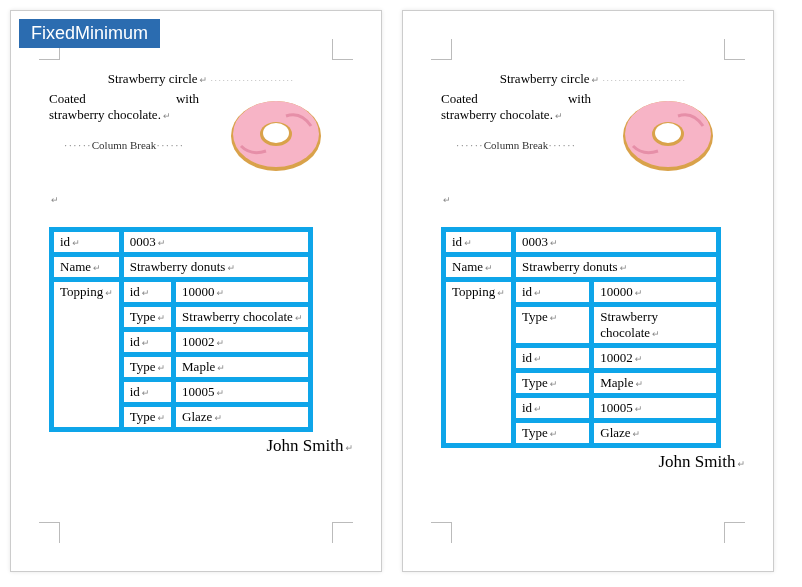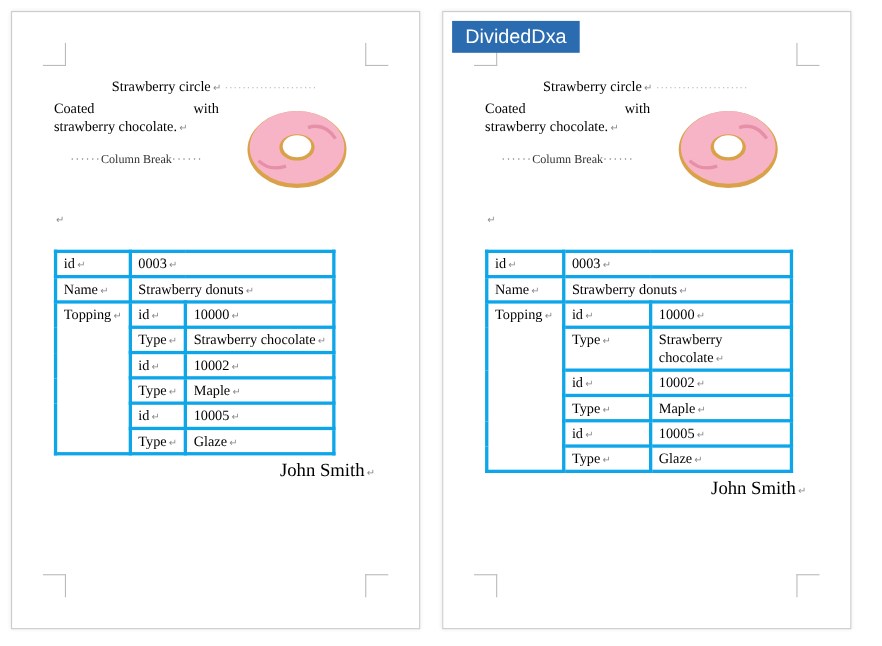--- a/index.html
+++ b/index.html
@@ -40,21 +40,21 @@
     border-color: #bbb;
   }
   .crop.tl { top: 28px; left: 28px; border-bottom:1px solid #bbb; border-right:1px solid #bbb;}
   .crop.tr { top: 28px; right: 28px; border-bottom:1px solid #bbb; border-left:1px solid #bbb;}
   .crop.bl { bottom: 28px; left: 28px; border-top:1px solid #bbb; border-right:1px solid #bbb;}
   .crop.br { bottom: 28px; right: 28px; border-top:1px solid #bbb; border-left:1px solid #bbb;}
   .content {
     position: absolute;
     top: 60px;
     left: 38px;
-    right: 40px;
+    right: 28px;
   }
   .title {
     text-align: center;
     margin-bottom: 4px;
   }
   .toprow {
     display: flex;
     align-items: flex-start;
     margin-bottom: 10px;
     justify-content: flex-end;
@@ -82,21 +82,21 @@
     flex: 1;
     display:flex;
     align-items:center;
     justify-content:center;
   }
   table.data {
     border-collapse: collapse;
     margin-top: 20px;
   }
   table.data td {
-    border: 3px solid #0ea5e9;
+    border: 5px solid #0ea5e9;
     padding: 2px 6px;
     font-size: 13px;
     vertical-align: top;
   }
   .author {
     text-align: right;
     margin-top: 4px;
     font-size: 17px;
   }
   .para::after {
@@ -110,20 +110,21 @@
     font-size: 9px;
     letter-spacing: 1px;
   }
 </style>
 </head>
 <body>
 
 <div class="container">
 
   <div class="page">
+    <div class="tag">FixedMinimum</div>
     <div class="crop tl"></div>
     <div class="crop tr"></div>
     <div class="crop bl"></div>
     <div class="crop br"></div>
 
     <div class="content">
       <div class="title">
         <span class="para">Strawberry circle</span> <span class="dots">·····················</span>
       </div>
       <div class="toprow">
@@ -184,21 +185,20 @@
               <td><span class="para">Glaze</span></td>
             </tr>
       </tbody>
         </table>
 
       <div class="author para">John Smith</div>
     </div>
   </div>
 
   <div class="page">
-    <div class="tag">DividedDxa</div>
     <div class="crop tl"></div>
     <div class="crop tr"></div>
     <div class="crop bl"></div>
     <div class="crop br"></div>
 
     <div class="content">
       <div class="title">
         <span class="para">Strawberry circle</span> <span class="dots">·····················</span>
       </div>
       <div class="toprow">

